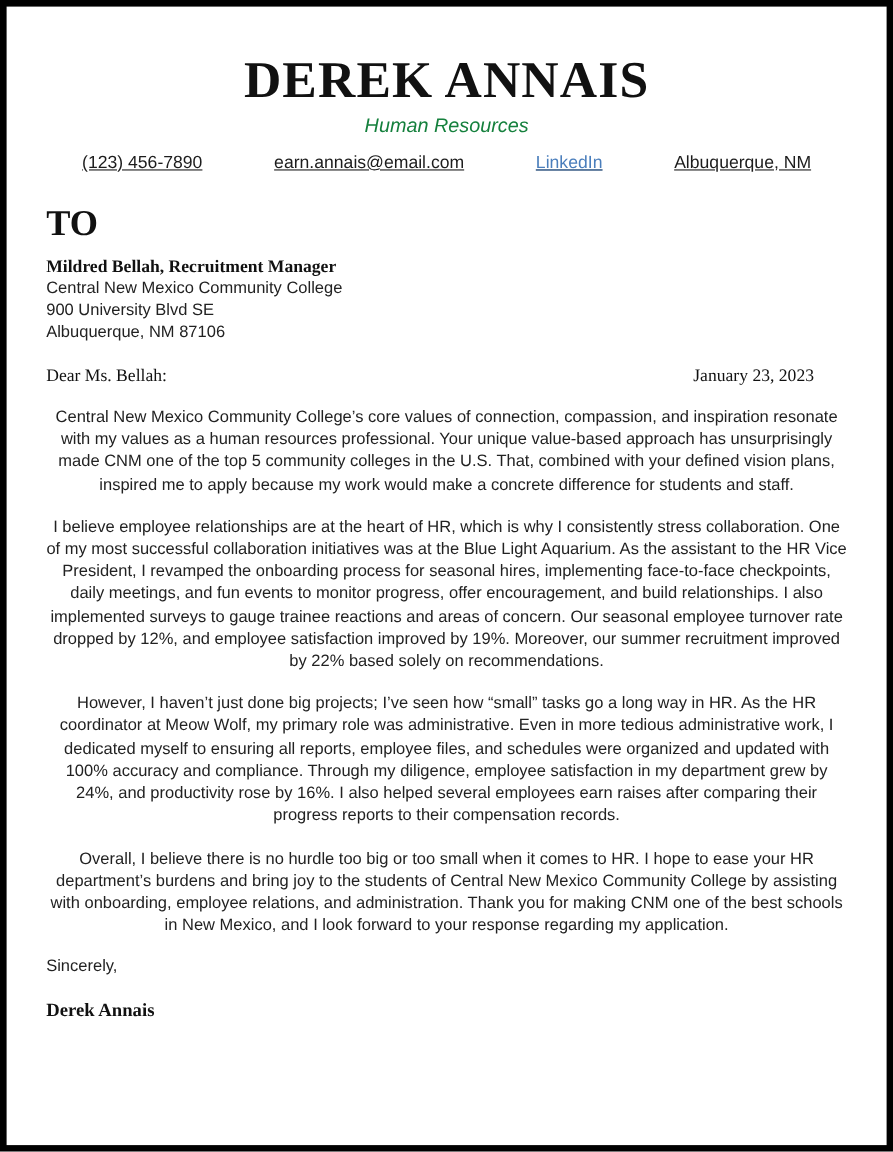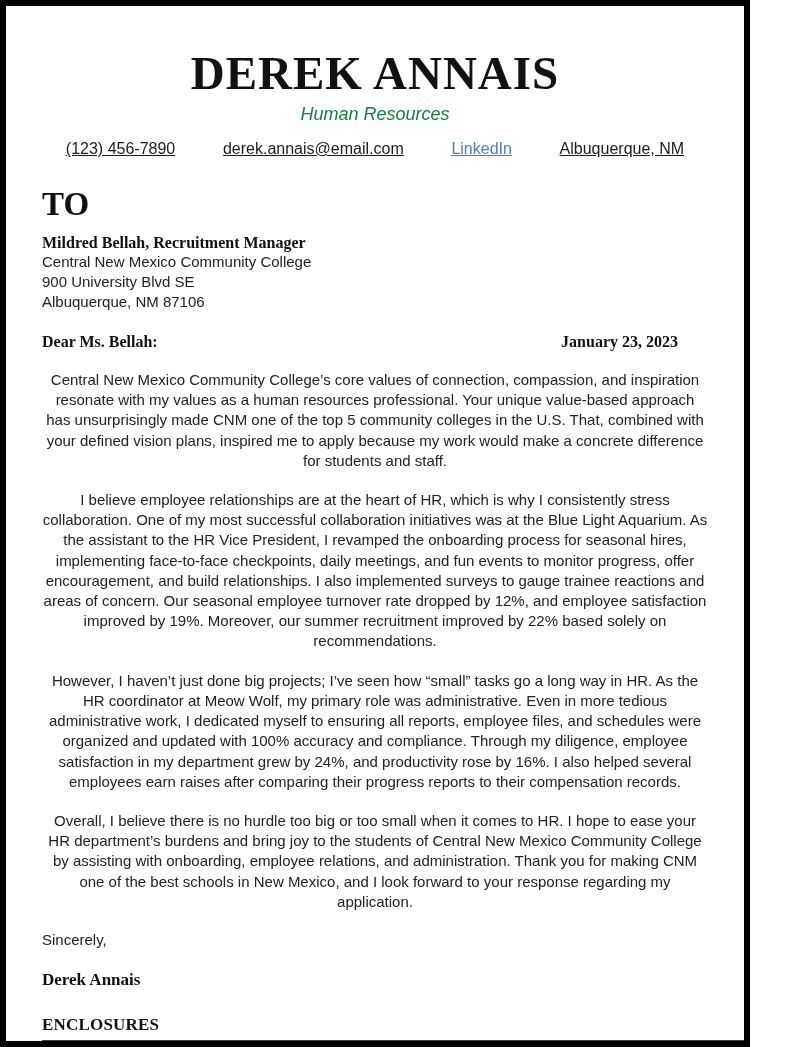--- a/index.html
+++ b/index.html
@@ -1,21 +1,21 @@
 <!DOCTYPE html>
 <html><head>
 <meta charset="utf-8">
 <style>
   html, body {
     margin: 0;
     padding: 0;
     background: #ffffff;
   }
   .page {
-    width: 750px;
+    width: 812px;
     height: 1047px;
     box-sizing: border-box;
     border: 6px solid #000000;
     background: #ffffff;
     overflow: hidden;
     font-family: "Liberation Sans", "DejaVu Sans", sans-serif;
     color: #222222;
   }
   .content {
     padding: 0 36px;
@@ -77,21 +77,21 @@
   }
   .recipient-line:first-of-type { margin-top: 4px; }
 
   
   .salutation-row {
     margin-top: 21px;
     display: flex;
     justify-content: space-between;
     align-items: baseline;
     font-family: "Liberation Serif", "DejaVu Serif", serif;
-    font-weight: bold;
+    font-weight: normal;
     font-size: 16px;
     color: #111111;
     gap: 12px;
   }
   .salutation-row .letter-date {
     padding-right: 30px;
   }
 
   
   .body-paragraph {
@@ -142,21 +142,21 @@
 <body>
 
 <div class="page">
   <div class="content">
 
     <header>
       <div class="candidate-name">DEREK ANNAIS</div>
       <div class="candidate-title">Human Resources</div>
       <div class="contact-bar">
         <span>(123) 456-7890</span>
-        <span>derek.annais@email.com</span>
+        <span>earn.annais@email.com</span>
         <a href="#">LinkedIn</a>
         <span>Albuquerque, NM</span>
       </div>
     </header>
 
     <section>
       <div class="to-heading">TO</div>
       <div class="recipient-name">Mildred Bellah, Recruitment Manager</div>
       <div class="recipient-line">Central New Mexico Community College</div>
       <div class="recipient-line">900 University Blvd SE</div>
@@ -173,20 +173,15 @@
       <p class="body-paragraph">I believe employee relationships are at the heart of HR, which is why I consistently stress collaboration. One of my most successful collaboration initiatives was at the Blue Light Aquarium. As the assistant to the HR Vice President, I revamped the onboarding process for seasonal hires, implementing face-to-face checkpoints, daily meetings, and fun events to monitor progress, offer encouragement, and build relationships. I also implemented surveys to gauge trainee reactions and areas of concern. Our seasonal employee turnover rate dropped by 12%, and employee satisfaction improved by 19%. Moreover, our summer recruitment improved by 22% based solely on recommendations.</p>
       <p class="body-paragraph">However, I haven’t just done big projects; I’ve seen how “small” tasks go a long way in HR. As the HR coordinator at Meow Wolf, my primary role was administrative. Even in more tedious administrative work, I dedicated myself to ensuring all reports, employee files, and schedules were organized and updated with 100% accuracy and compliance. Through my diligence, employee satisfaction in my department grew by 24%, and productivity rose by 16%. I also helped several employees earn raises after comparing their progress reports to their compensation records.</p>
       <p class="body-paragraph">Overall, I believe there is no hurdle too big or too small when it comes to HR. I hope to ease your HR department’s burdens and bring joy to the students of Central New Mexico Community College by assisting with onboarding, employee relations, and administration. Thank you for making CNM one of the best schools in New Mexico, and I look forward to your response regarding my application.</p>
     </main>
 
     <section>
       <div class="valediction">Sincerely,</div>
       <div class="signature-name">Derek Annais</div>
     </section>
 
-    <section>
-      <div class="enclosures-heading">ENCLOSURES</div>
-      <div class="enclosures-divider"></div>
-      <div class="enclosures-list">Resume; Application; Transcript</div>
-    </section>
 
   </div>
 </div>
 
 </body></html>

